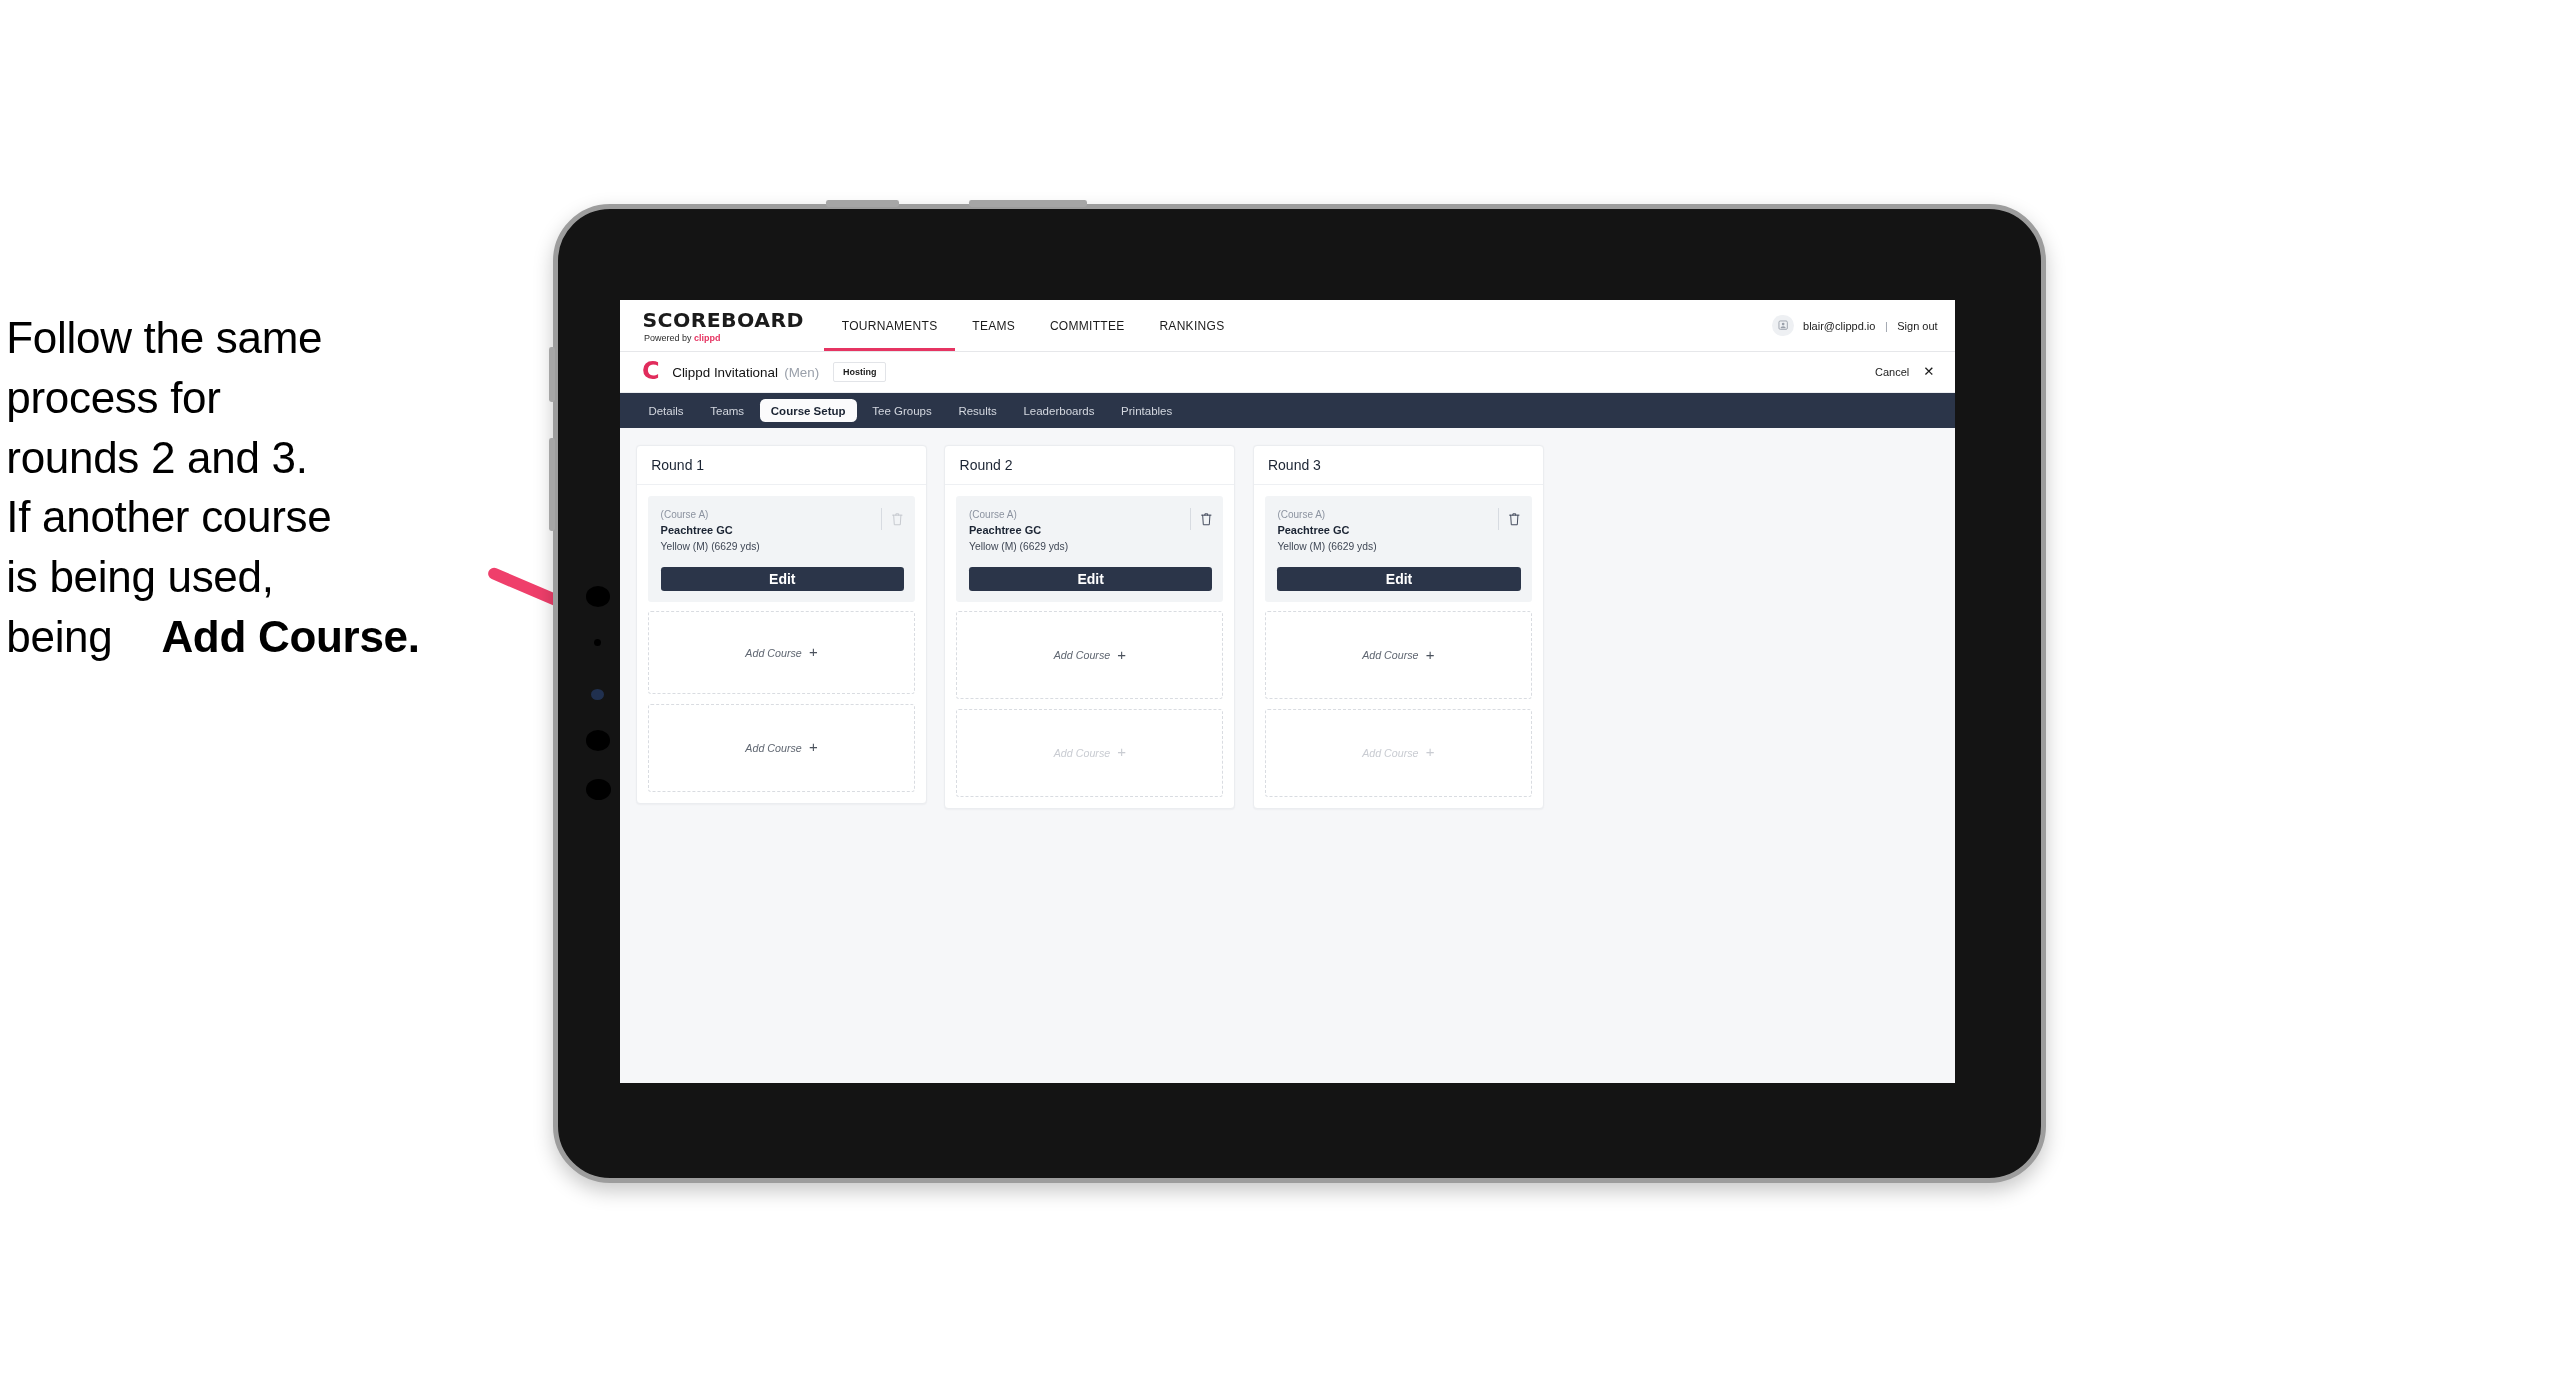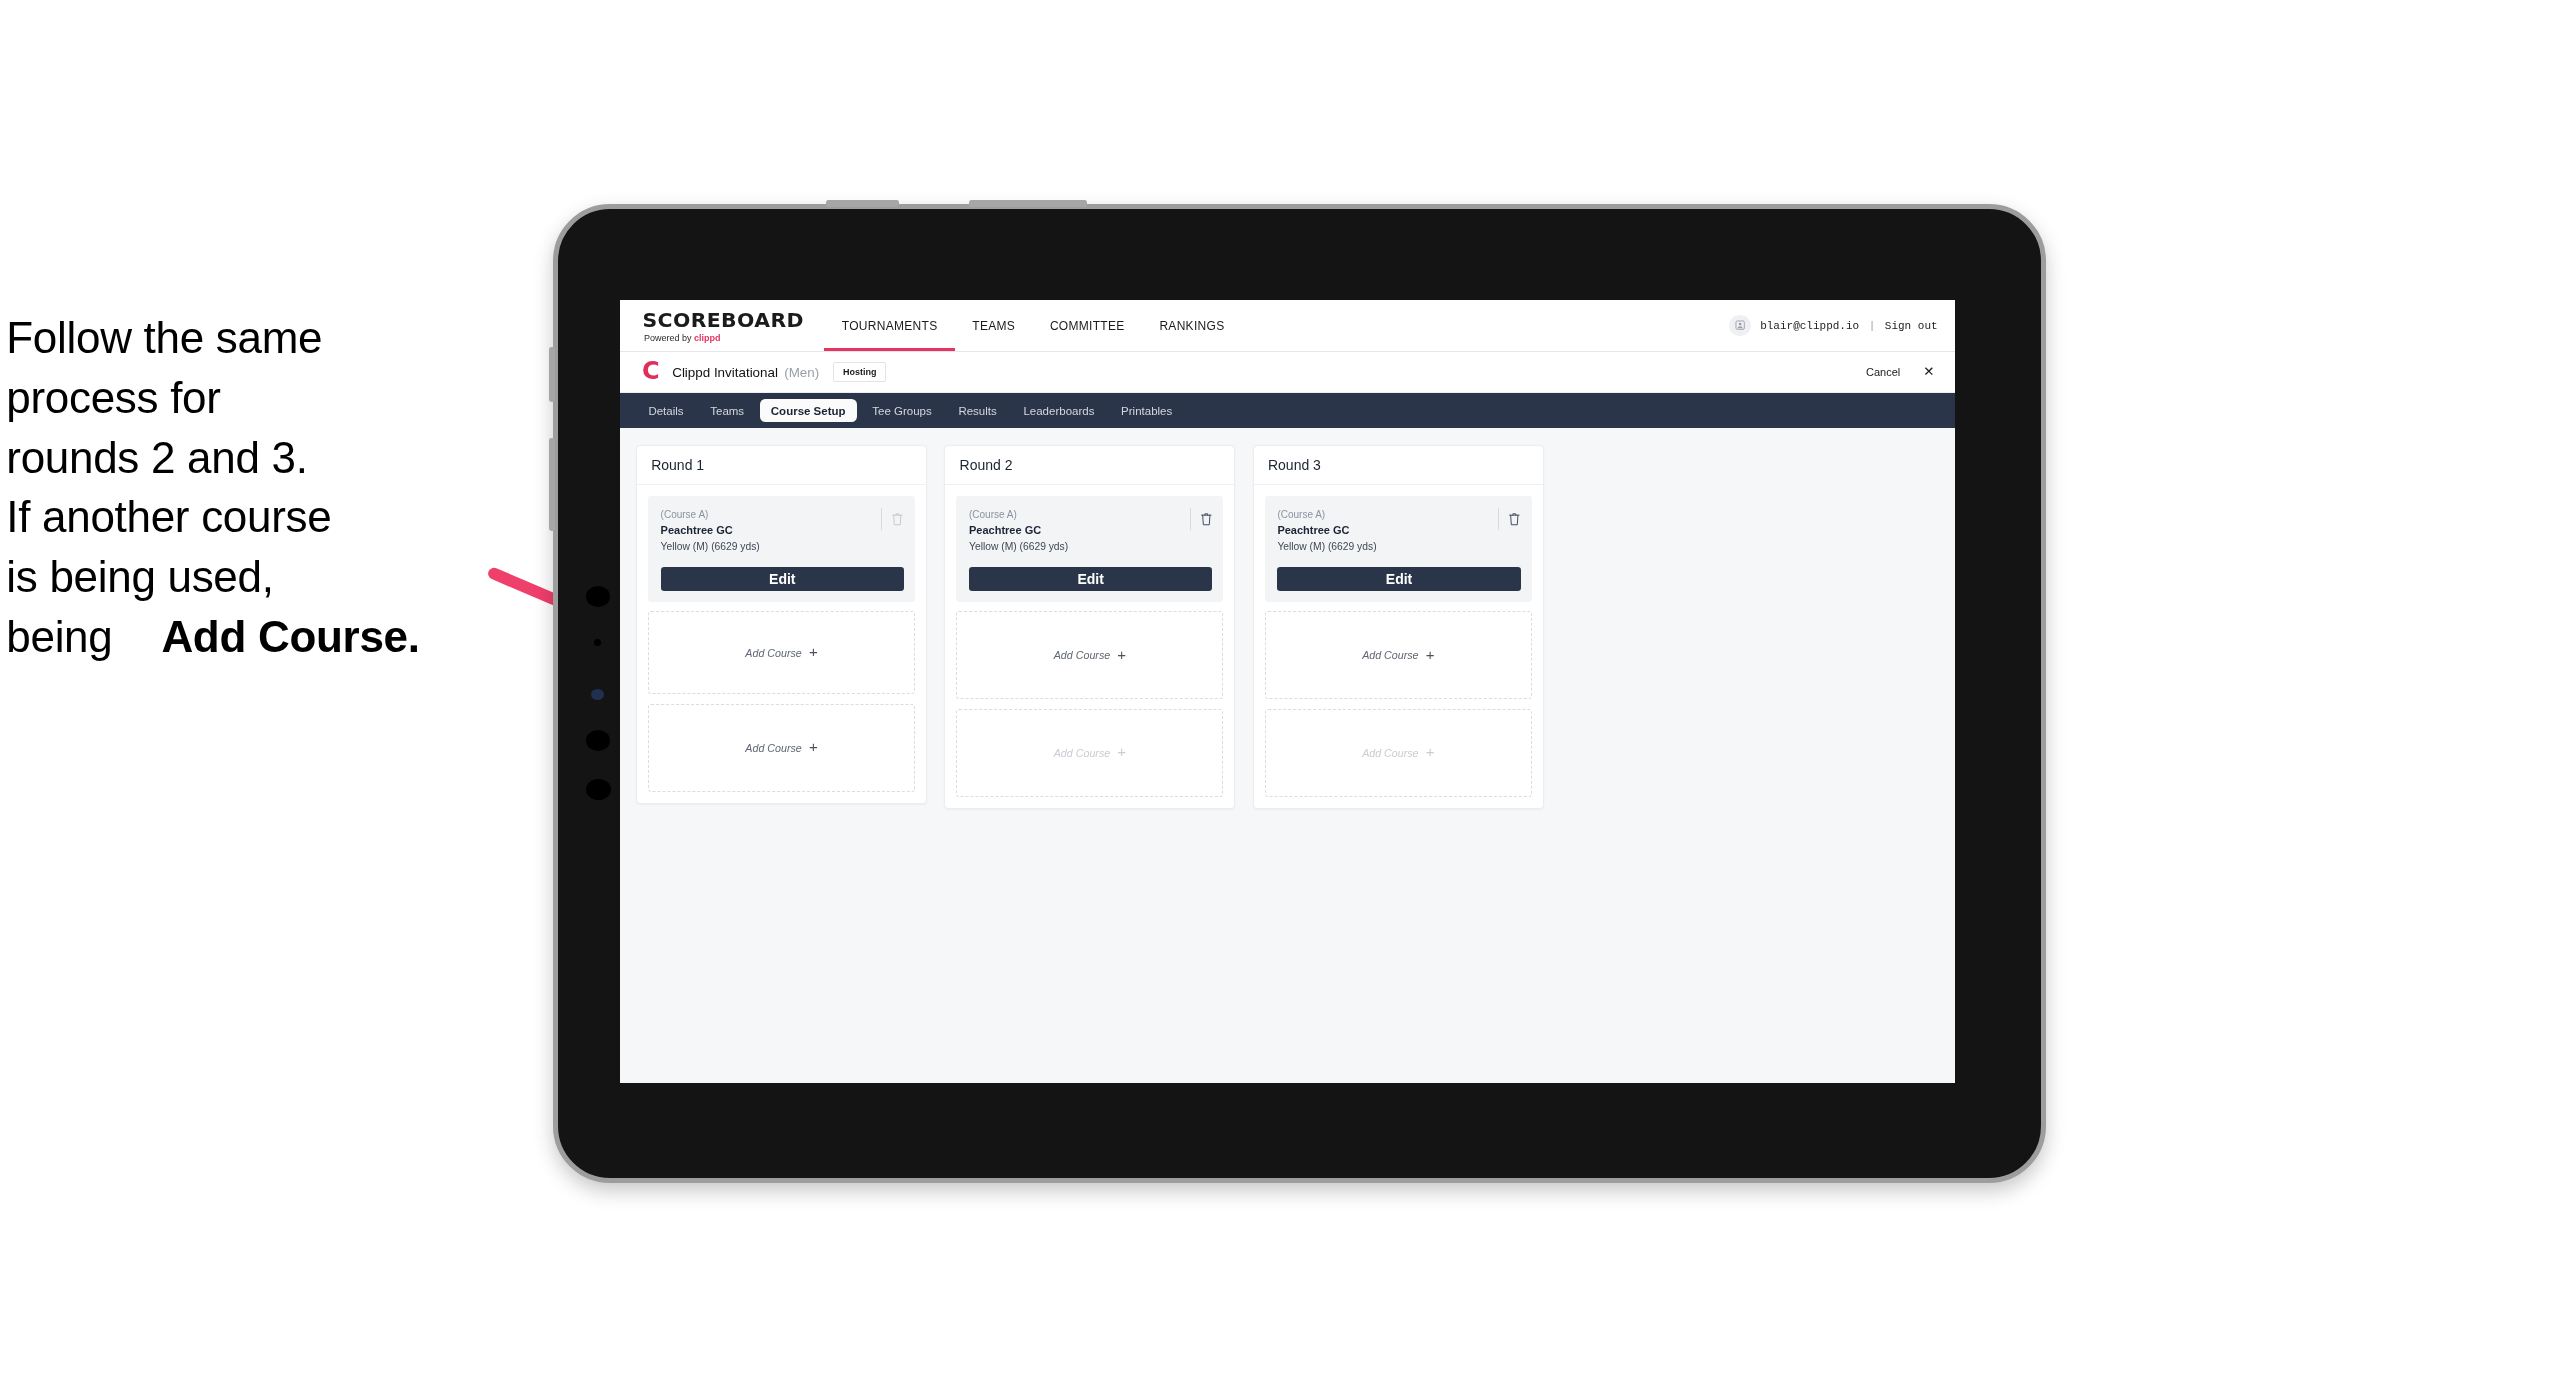--- a/index.html
+++ b/index.html
@@ -88,21 +88,21 @@
     font-size: 12px; color: #1b1b1b; letter-spacing: 0.3px;
     text-decoration: none; position: relative;
   }
   .mainnav a.active::after {
     content: ""; position: absolute; left: 0; right: 0; bottom: 0;
     height: 3.2px; background: #e63462;
   }
 
   .topbar-right {
     margin-left: auto; display: flex; align-items: center;
-    gap: 9.5px; padding-right: 17.4px; font-size: 11px; color: #222; font-family: Liberation Mono, monospace;
+    gap: 9.5px; padding-right: 17.4px; font-size: 11px; color: #222;
   }
   .avatar {
     width: 21.3px; height: 21.3px; border-radius: 50%;
     background: #eef0f3; display: flex; align-items: center; justify-content: center;
   }
   .avatar svg { width: 10.3px; height: 10.3px; }
   .sep { color: #9aa0aa; }
   .signout { color: #1b1b1b; cursor: pointer; }
 
   
@@ -117,21 +117,21 @@
     line-height: 1; margin-right: 12.6px; margin-top: -2.4px;
   }
   .tourn-name { font-size: 13.4px; color: #121212; }
   .tourn-gender { font-size: 13.4px; color: #9aa0aa; margin-left: 6.3px; }
   .badge-hosting {
     margin-left: 14.2px; border: 0.8px solid #e2e4e8; border-radius: 2px;
     padding: 4px 8.7px; font-size: 9px; font-weight: bold; color: #1b1b1b;
     background: #fff;
   }
   .cancel-wrap {
-    margin-left: auto; display: flex; align-items: center; gap: 23px;
+    margin-left: auto; display: flex; align-items: center; gap: 14px;
     font-size: 11px; color: #1b1b1b; cursor: pointer;
   }
   .cancel-x { font-size: 13.4px; line-height: 1; }
 
   
   .subnav {
     height: 35px; background: #2b3549;
     display: flex; align-items: center; padding: 0 17.4px; gap: 4.7px;
   }
   .subnav .tab {

